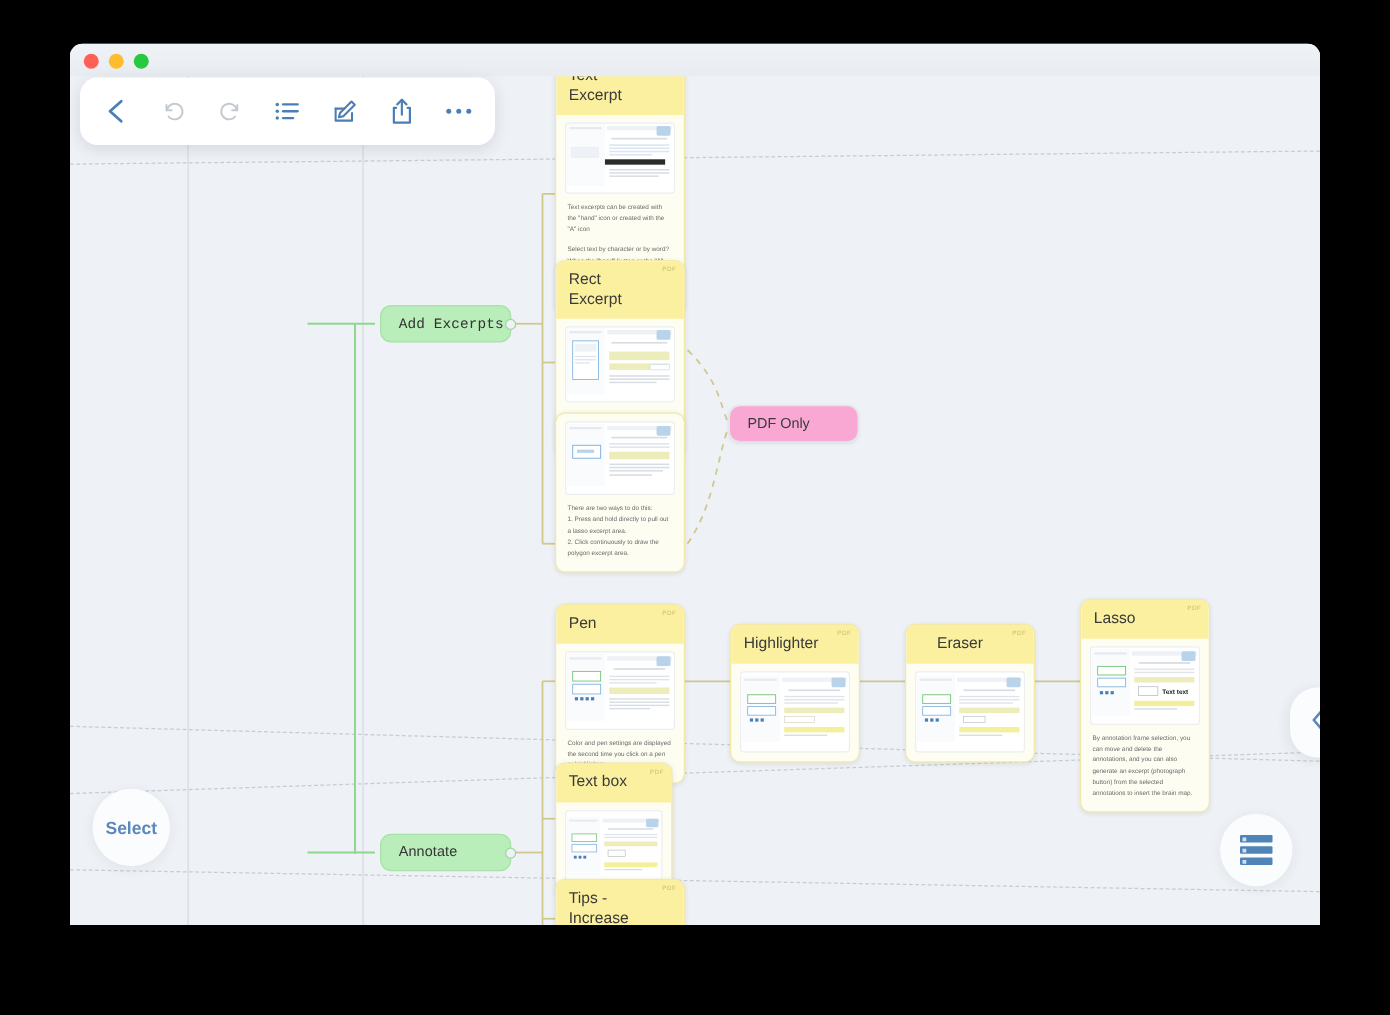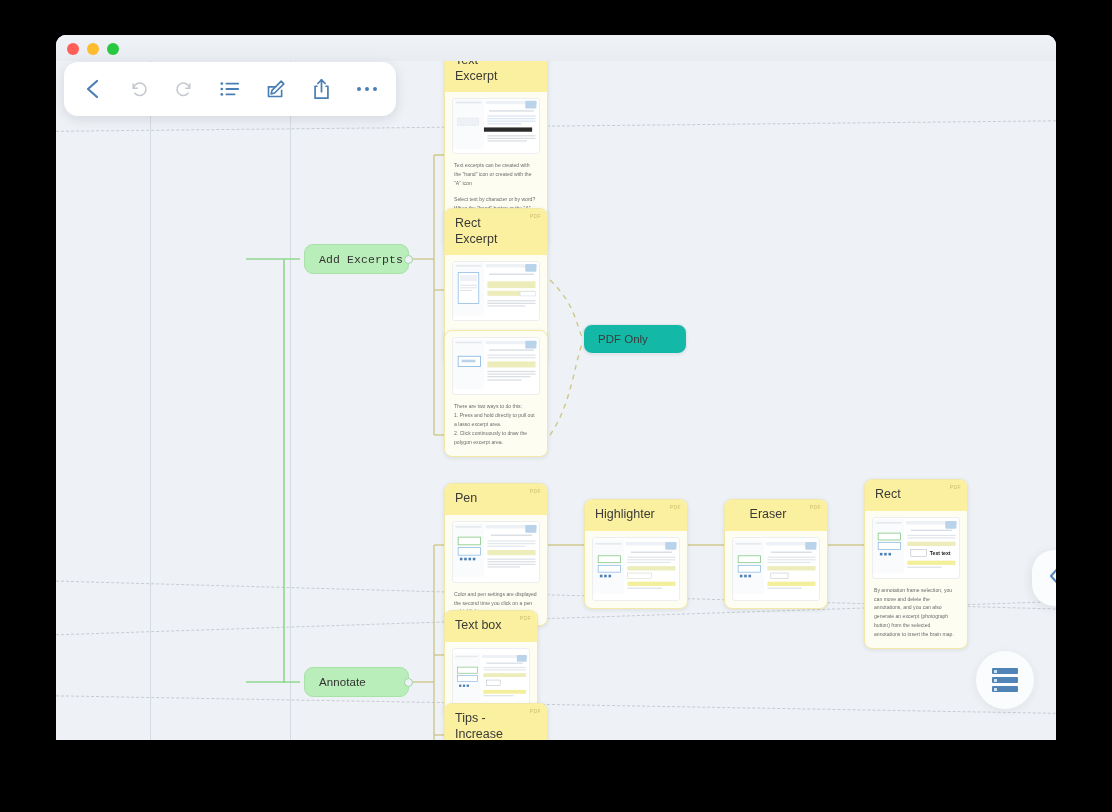--- a/index.html
+++ b/index.html
@@ -53,21 +53,21 @@
   
   .node { position: absolute; }
 
   .green-node {
     background: #b9edb9; border: 1px solid #a8e2a8;
     border-radius: 9px; height: 30px;
     display: flex; align-items: center; padding-left: 14px;
     font-size: 11.5px; color: #333; letter-spacing: .1px;
   }
   .white-node {
-    background: #14b8a6; border: 1px solid #e2e6ec;
+    background: #f9a8d4; border: 1px solid #e2e6ec;
     border-radius: 9px; height: 30px;
     display: flex; align-items: center; padding-left: 14px;
     font-size: 11.5px; color: #3b3b3b;
     box-shadow: 0 1px 3px rgba(40,55,75,.08);
   }
 
   
   .card {
     background: #fdfdf2; border: 1px solid #f2e9a8;
     border-radius: 8px; overflow: hidden;
@@ -384,21 +384,21 @@
             <rect x="44" y="38" width="20" height="6" fill="none" stroke="#aab0b8" stroke-width=".5"></rect>
             <rect x="40" y="48" width="56" height="5" fill="#f4ef9a"></rect>
             <rect x="40" y="55" width="40" height="1.3" fill="#d8dde3"></rect>
           </svg>
         </div>
       </div>
 
       <div class="node card" style="left:808px; top:444px; width:104px;">
         <div class="card-head">
           <span class="badge">PDF</span>
-          <span>Rect</span>
+          <span>Lasso</span>
         </div>
         <div class="thumb">
           <svg viewBox="0 0 100 62" width="100%" height="56">
             <rect width="100" height="62" fill="#fff"></rect>
             <rect x="0" y="0" width="36" height="62" fill="#fafbfc"></rect>
             <rect x="3" y="3" width="30" height="2" fill="#e6e9ed"></rect>
             <rect x="6" y="16" width="26" height="8" fill="#fff" stroke="#6fc06f" stroke-width=".8"></rect>
             <rect x="6" y="27" width="26" height="8" fill="#fff" stroke="#7fb2de" stroke-width=".8"></rect>
             <g fill="#4a7fb5">
                 <rect x="8" y="39" width="3" height="3"></rect>
@@ -458,20 +458,23 @@
         </div>
       </div>
 
       <div class="node card" style="left:388px; top:668px; width:104px; height:60px;">
         <div class="card-head tall" style="height:60px;">
           <span class="badge">PDF</span>
           <span>Tips - Increase the writing area by</span>
         </div>
       </div>
 
+      <div class="fab select-fab" style="left:18px; top:596px;">
+        <span>Select</span>
+      </div>
 
       <div class="fab layers-fab" style="left:920px; top:616px;">
         <div style="display:flex;flex-direction:column;align-items:center;">
           <div class="bar"></div>
             <div class="bar"></div>
             <div class="bar"></div>
         </div>
       </div>
 
       <div class="fab chev-fab" style="left:976px; top:515px;">

